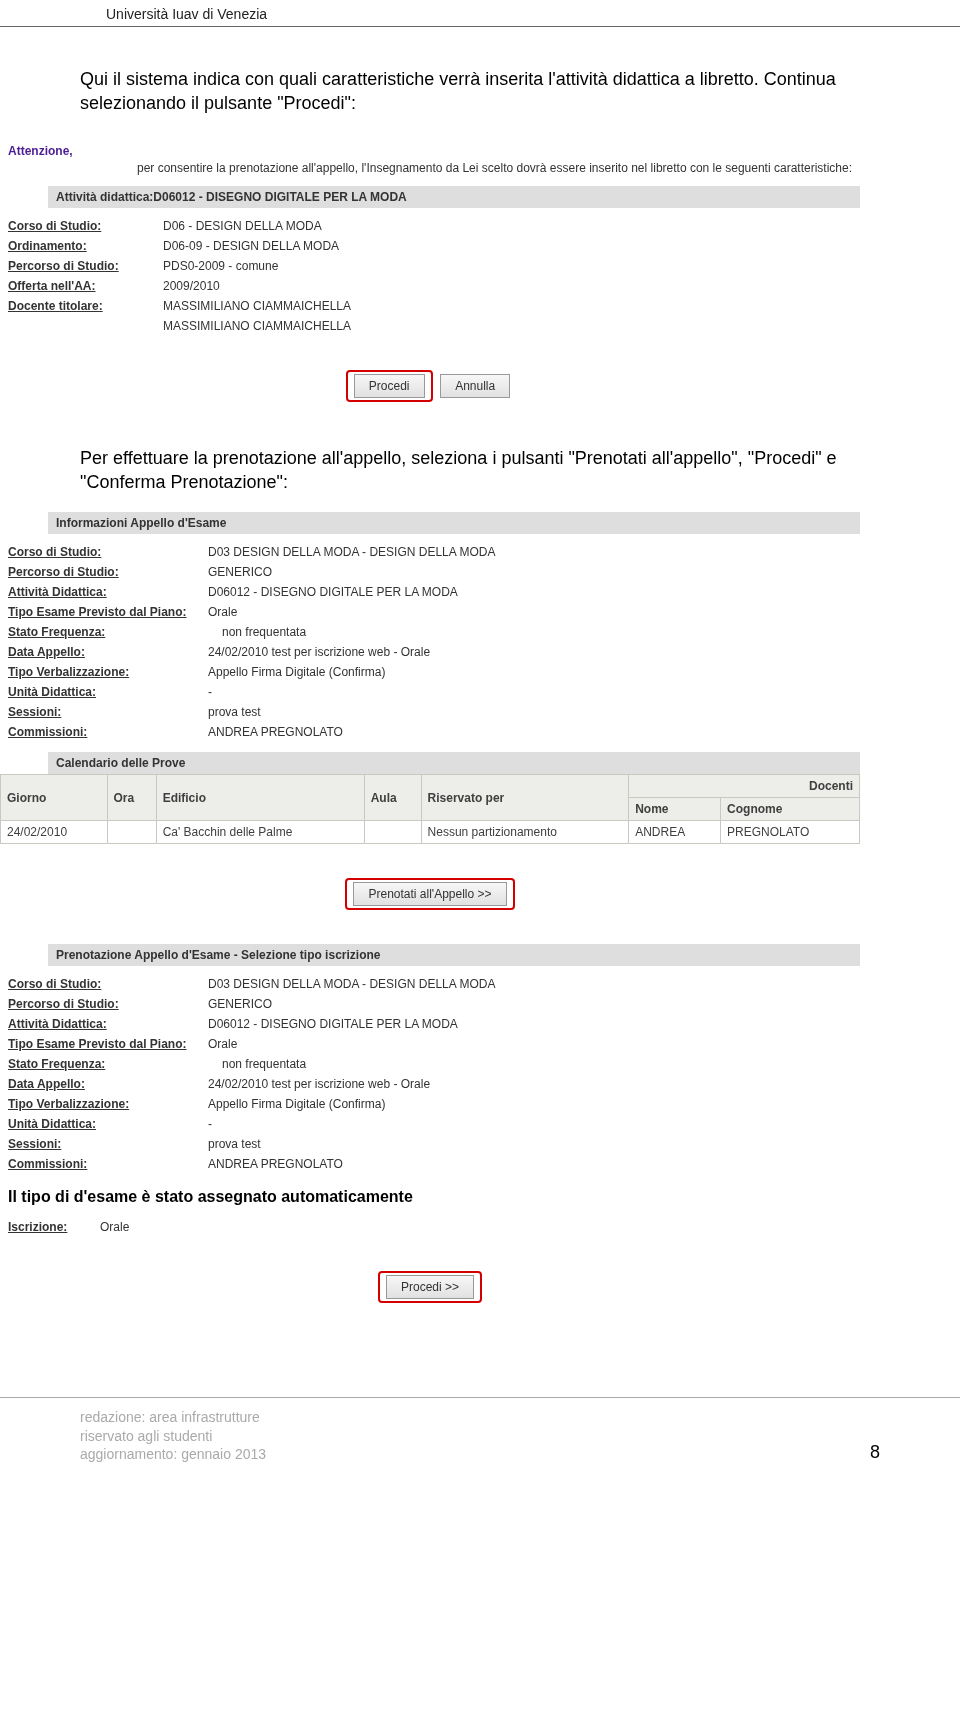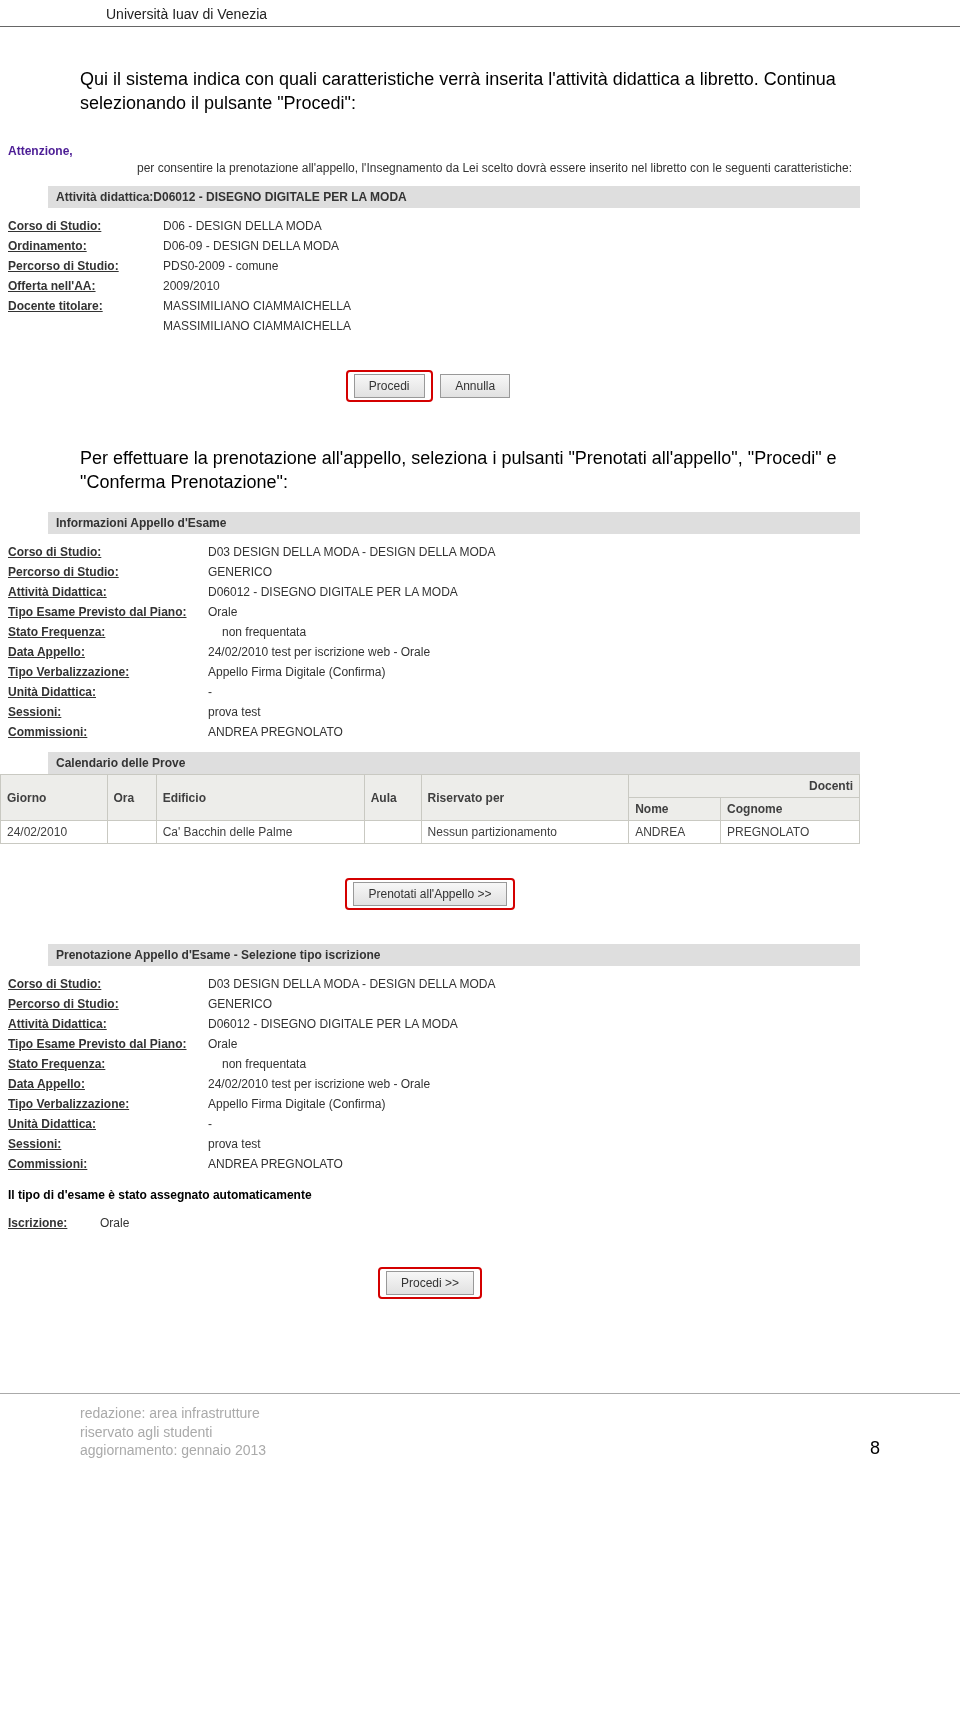--- a/index.html
+++ b/index.html
@@ -315,21 +315,21 @@
         <div class="kv">
           <span class="k" style="width: 200px;">Sessioni:</span>
           <span class="v">prova test</span>
         </div>
         <div class="kv">
           <span class="k" style="width: 200px;">Commissioni:</span>
           <span class="v">ANDREA PREGNOLATO</span>
         </div>
       </div>
 
-    <div style="padding:14px 8px 2px 8px;font-size:12px;">
+    <div style="padding:14px 8px 2px 8px;font-size:16px;">
       <b>Il tipo di d'esame è stato assegnato automaticamente</b>
     </div>
     <div class="kv" style="padding-top:12px">
       <span class="k" style="width:92px">Iscrizione:</span>
       <span class="v">Orale</span>
     </div>
     <div class="btn-row">
       <span class="btn-outline-red">
         <button class="btn">Procedi &gt;&gt;</button>
       </span>

